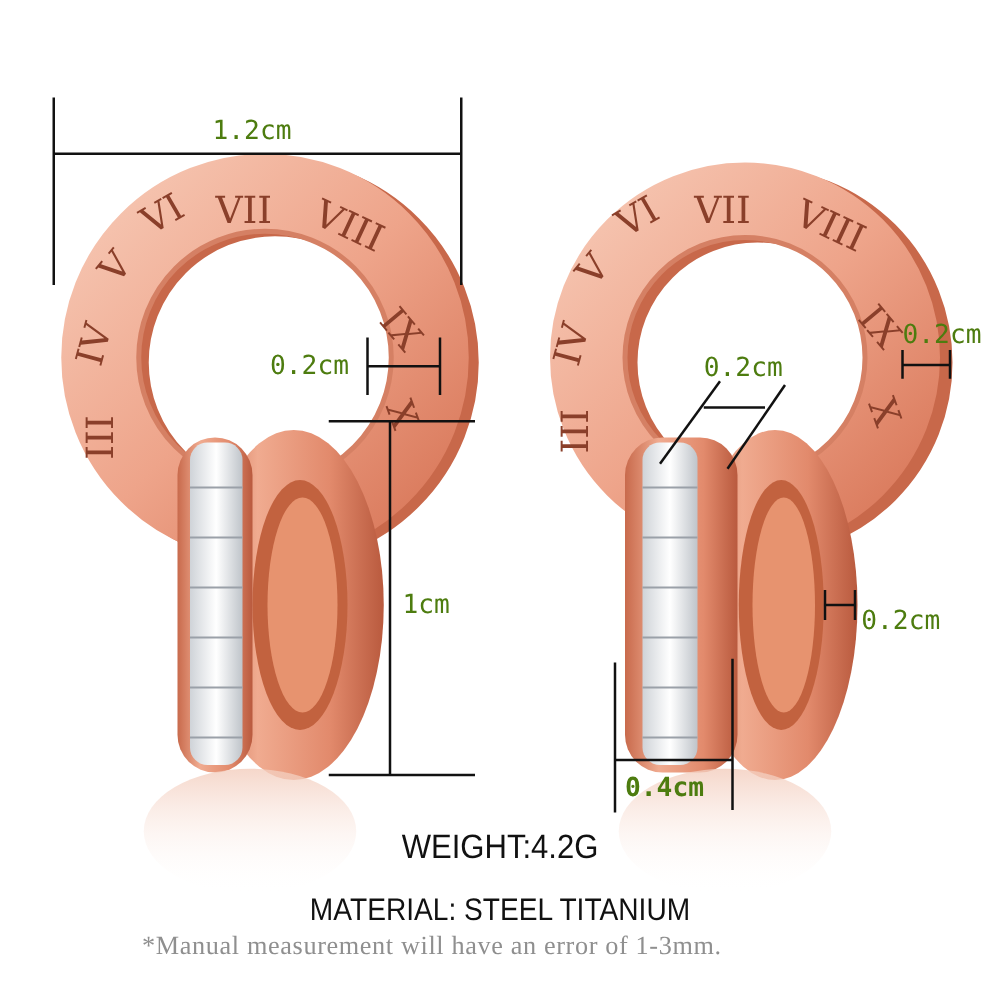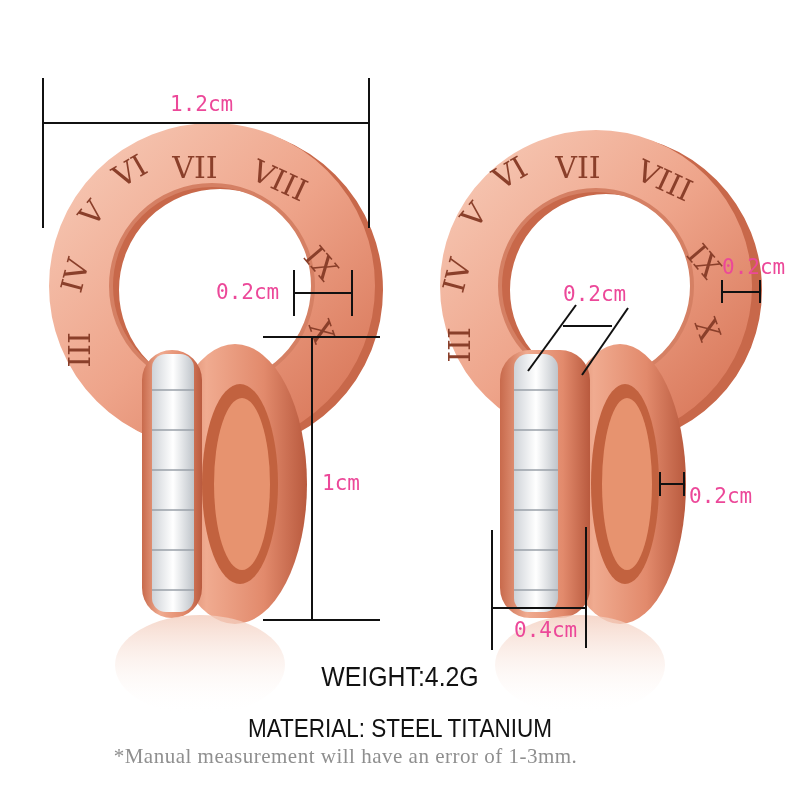--- a/index.html
+++ b/index.html
@@ -1,18 +1,18 @@
 <!DOCTYPE html>
 <html><head>
 <meta charset="utf-8">
 <style>
   html,body{margin:0;padding:0;background:#ffffff;}
   body{width:800px;height:800px;position:relative;overflow:hidden;font-family:"DejaVu Sans",sans-serif;}
   .stage{position:absolute;left:0;top:0;width:800px;height:800px;}
-  .lbl{position:absolute;font-family:"DejaVu Sans Mono",monospace;font-size:21px;color:#ec4899;white-space:nowrap;}
+  .lbl{position:absolute;font-family:"DejaVu Sans Mono",monospace;font-size:21px;color:#4d7c0f;white-space:nowrap;}
   .weight{position:absolute;left:0;width:800px;top:662px;text-align:center;font-family:"Liberation Sans",sans-serif;font-size:27px;color:#111;letter-spacing:0px;transform:scaleX(0.92);}
   .material{position:absolute;left:0;width:800px;top:714px;text-align:center;font-family:"Liberation Sans",sans-serif;font-size:25px;color:#111;transform:scaleX(0.9);}
   .note{position:absolute;left:0;width:691px;top:744px;text-align:center;font-family:"Liberation Serif",serif;font-size:21px;color:#8f8f8f;letter-spacing:0.5px;}
 </style>
 </head>
 <body>
 
 <div class="stage">
   <svg width="800" height="800" viewBox="0 0 800 800">
     <defs>
@@ -133,19 +133,19 @@
     </g>
   </svg>
 
   
   <span class="lbl" style="left:170px;top:92px;">1.2cm</span>
   <span class="lbl" style="left:216px;top:280px;">0.2cm</span>
   <span class="lbl" style="left:322px;top:471px;">1cm</span>
   <span class="lbl" style="left:722px;top:255px;">0.2cm</span>
   <span class="lbl" style="left:563px;top:282px;">0.2cm</span>
   <span class="lbl" style="left:689px;top:484px;">0.2cm</span>
-  <span class="lbl" style="left:514px;top:618px;">0.4cm</span>
+  <span class="lbl" style="left:500px;top:618px;font-weight:bold;">0.4cm</span>
 
   
   <div class="weight">WEIGHT:4.2G</div>
   <div class="material">MATERIAL: STEEL TITANIUM</div>
   <div class="note">*Manual measurement will have an error of 1-3mm.</div>
 </div>
 
 </body></html>

